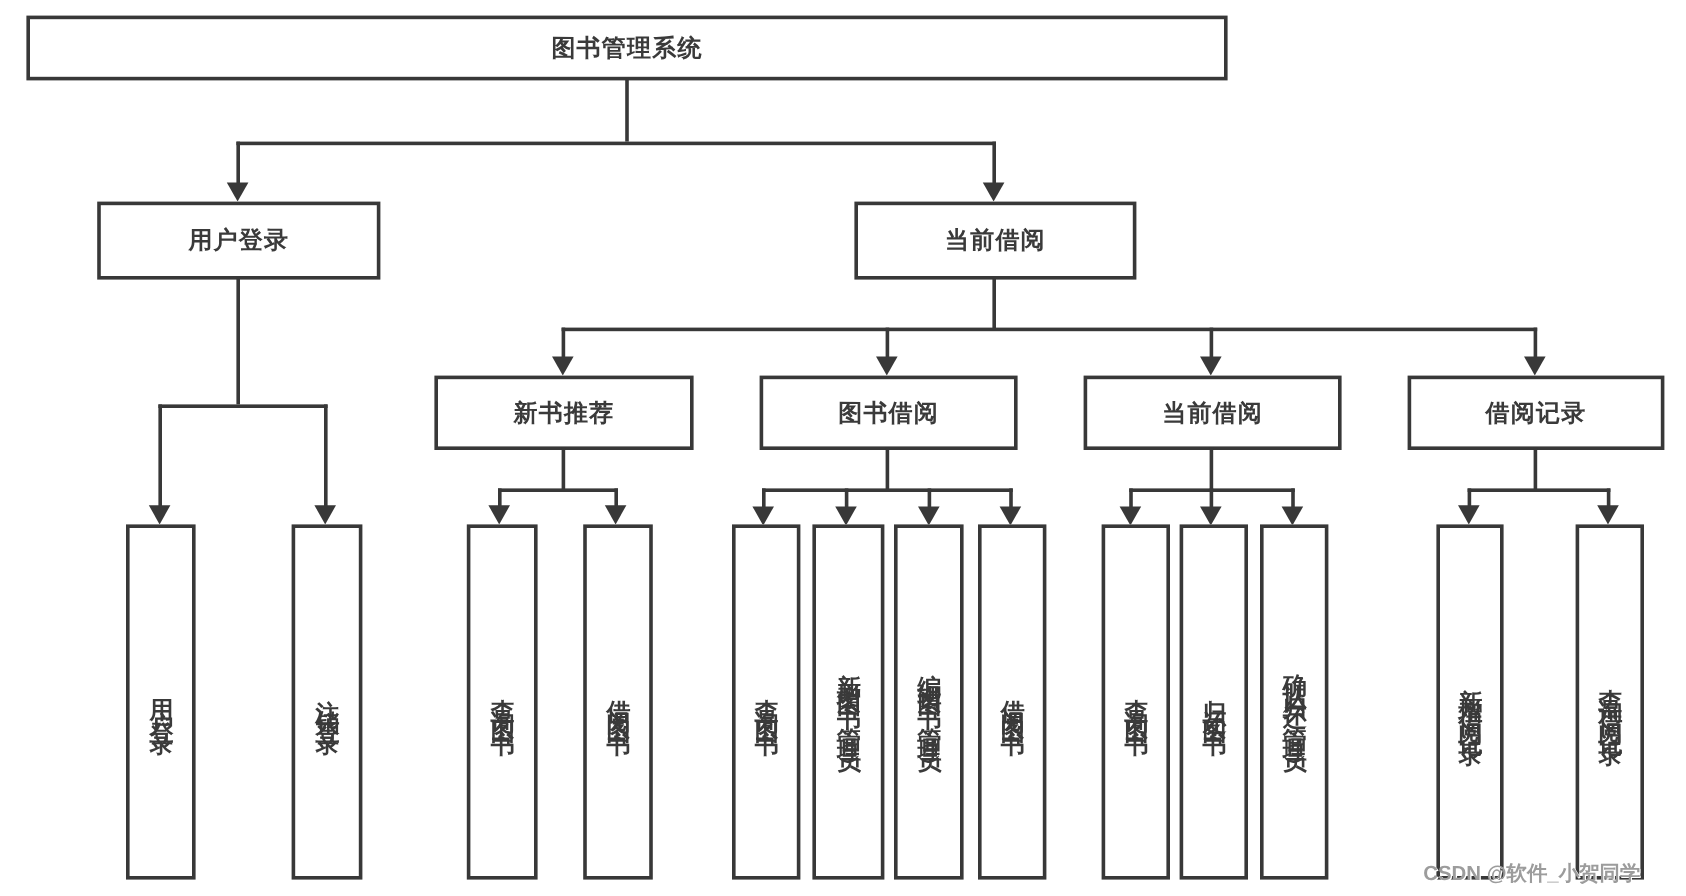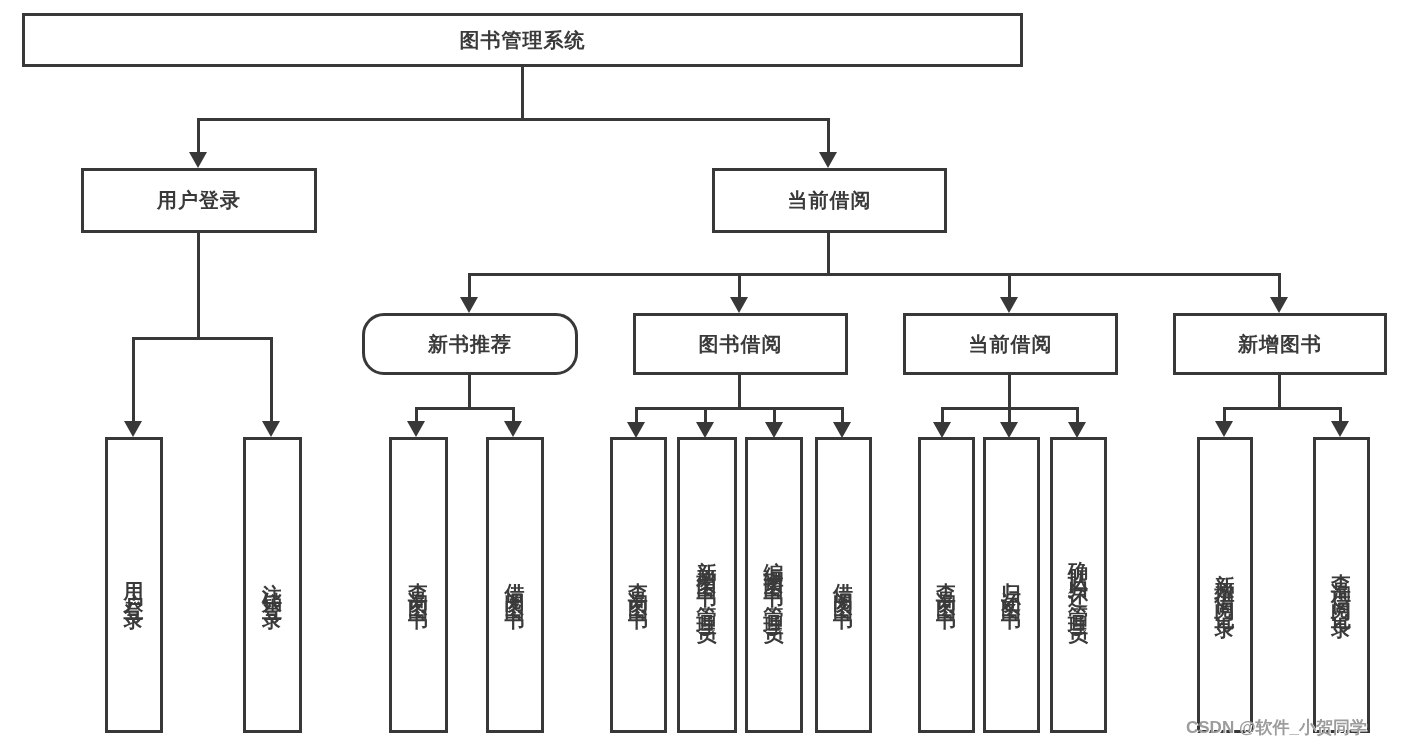--- a/index.html
+++ b/index.html
@@ -63,31 +63,31 @@
   <div class="hline" style="left:468px;top:273px;width:813px;"></div>
   <div class="vline" style="left:468px;top:273px;height:26px;"></div>
   <div class="vline" style="left:738px;top:273px;height:26px;"></div>
   <div class="vline" style="left:1008px;top:273px;height:26px;"></div>
   <div class="vline" style="left:1278px;top:273px;height:26px;"></div>
   <div class="arrow" style="left:460px;top:297px;"></div>
   <div class="arrow" style="left:730px;top:297px;"></div>
   <div class="arrow" style="left:1000px;top:297px;"></div>
   <div class="arrow" style="left:1270px;top:297px;"></div>
 
-  <div class="box" style="left:362px;top:313px;width:216px;height:62px;border-radius:22px;">
+  <div class="box" style="left:362px;top:313px;width:216px;height:62px;">
     <span>新书推荐</span>
   </div>
   <div class="box" style="left:903px;top:313px;width:215px;height:62px;">
     <span>当前借阅</span>
   </div>
   <div class="box" style="left:633px;top:313px;width:215px;height:62px;">
     <span>图书借阅</span>
   </div>
   <div class="box" style="left:1173px;top:313px;width:214px;height:62px;">
-    <span>新增图书</span>
+    <span>借阅记录</span>
   </div>
 
   <div class="vline" style="left:468px;top:373px;height:36px;"></div>
   <div class="hline" style="left:415px;top:407px;width:100px;"></div>
   <div class="vline" style="left:415px;top:407px;height:16px;"></div>
   <div class="vline" style="left:512px;top:407px;height:16px;"></div>
   <div class="arrow" style="left:407px;top:421px;"></div>
   <div class="arrow" style="left:504px;top:421px;"></div>
 
   <div class="vline" style="left:738px;top:373px;height:36px;"></div>

